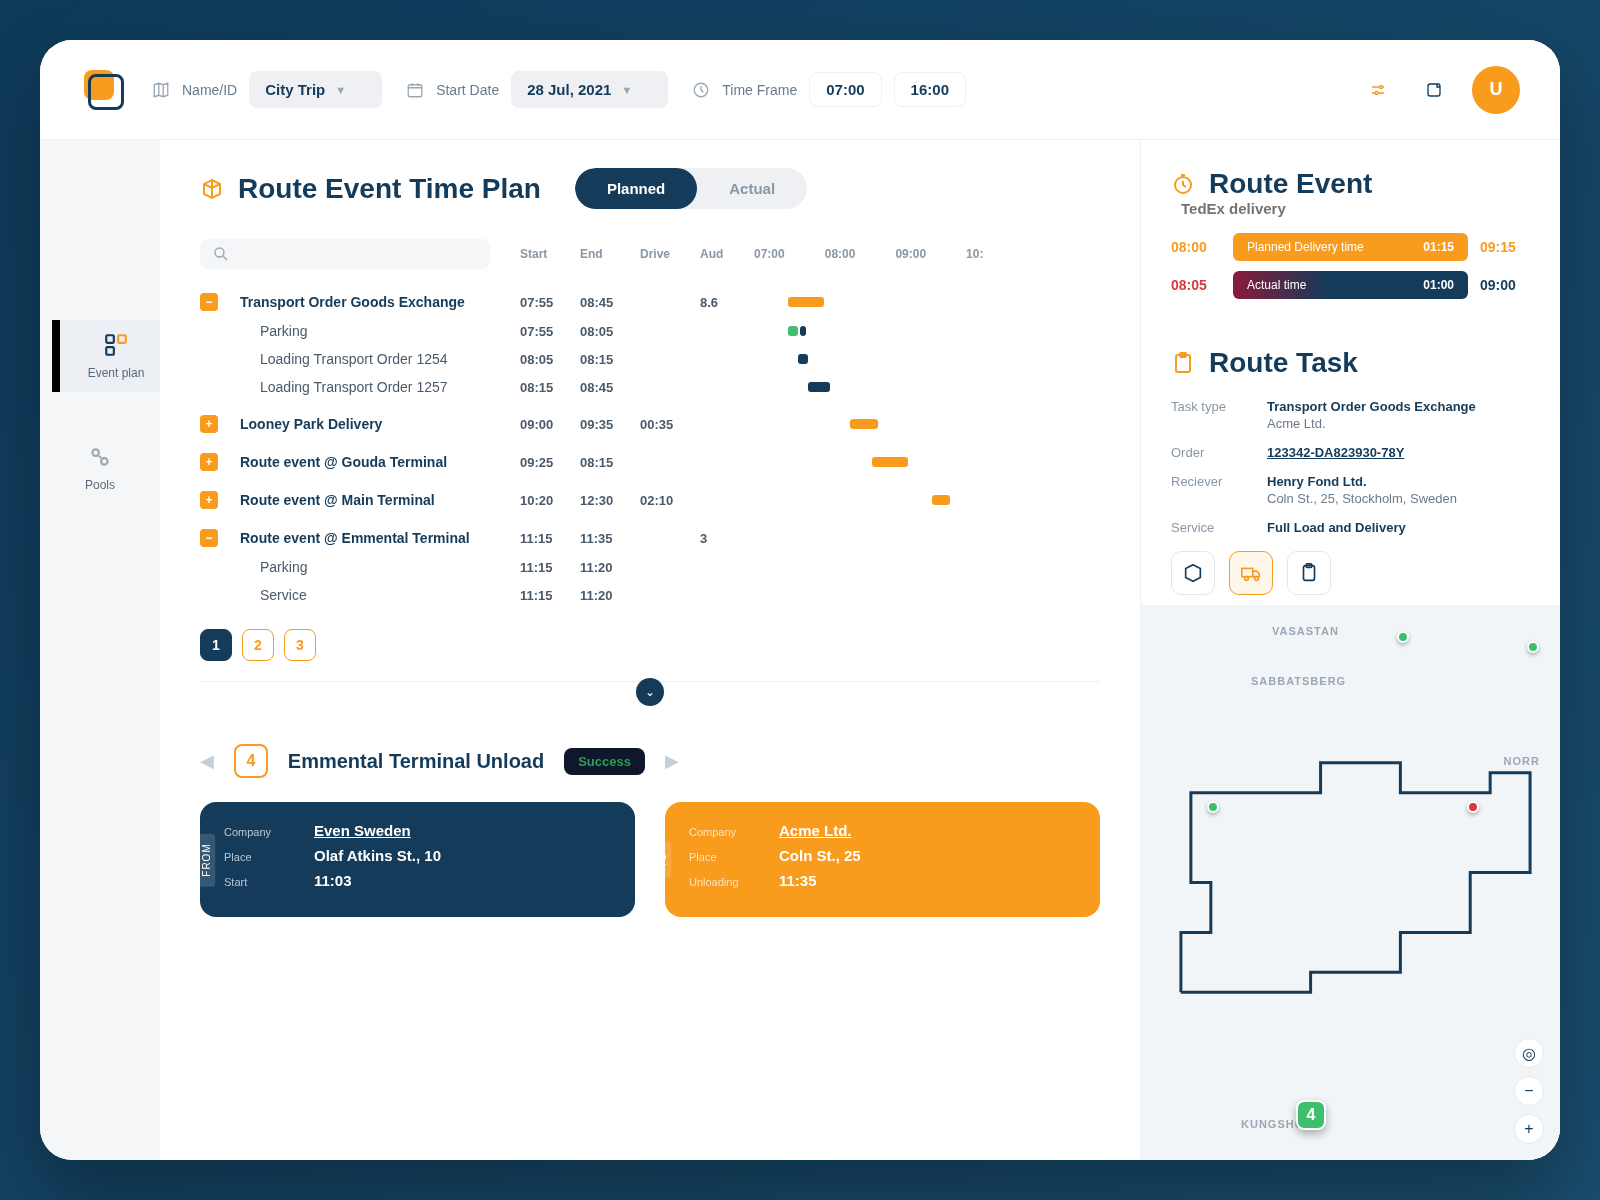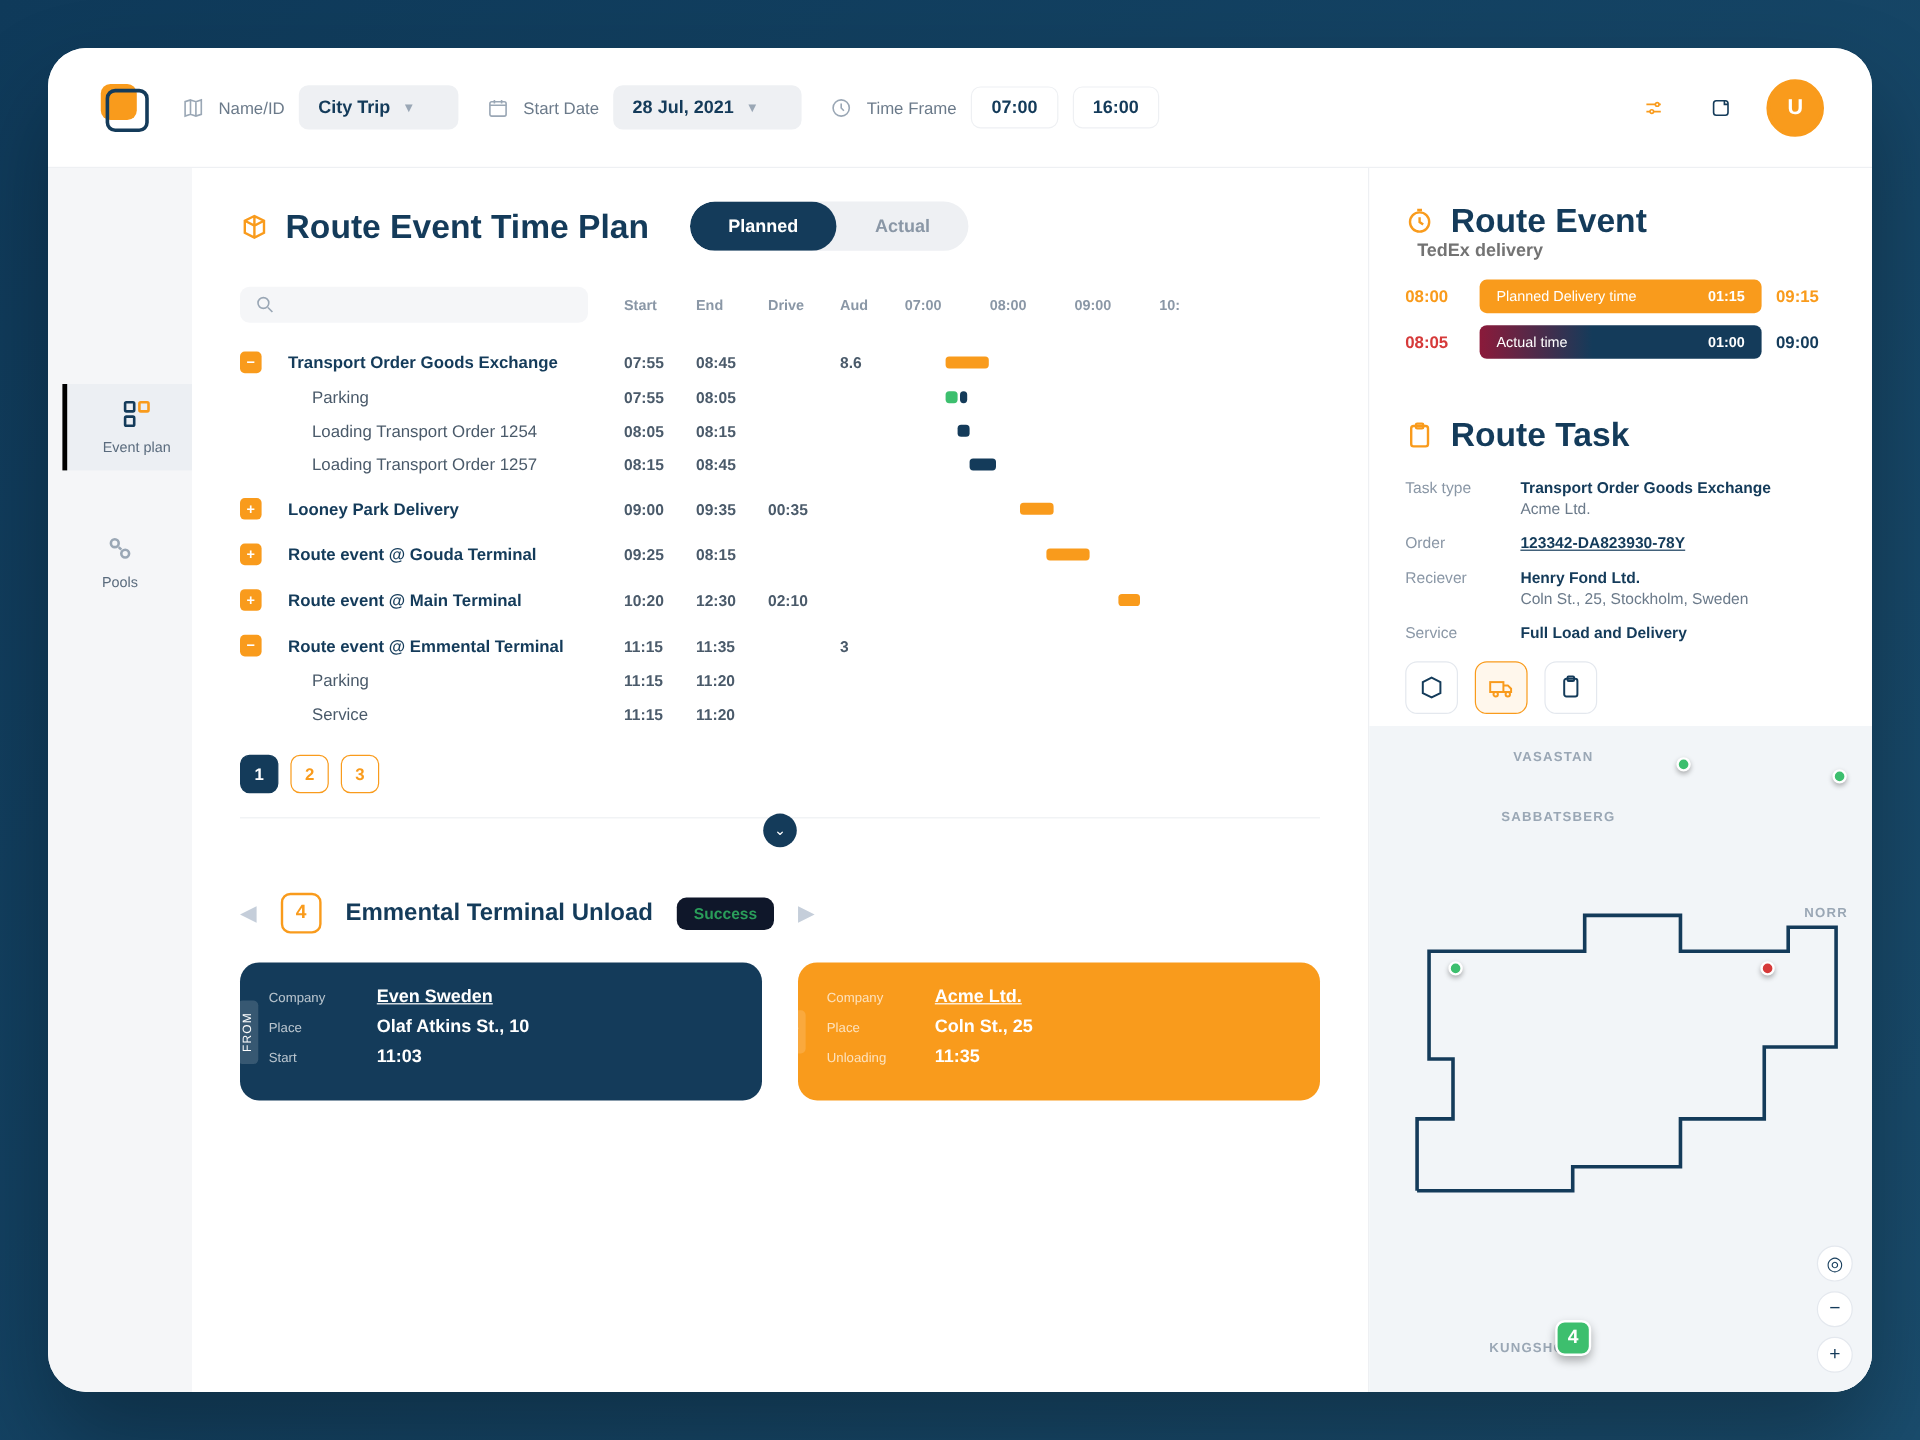--- a/index.html
+++ b/index.html
@@ -35,21 +35,21 @@
 }
 .chev { margin-left:10px; color:#9aa7b5; font-size:11px;}
 .icon-sm { width:18px; height:18px; stroke:#9aa7b5; fill:none; stroke-width:1.8;}
 .time-box { background:#fff; border:1px solid #eef0f3; border-radius:8px; padding:8px 16px; font-size:15px; font-weight:700; color:#143b5a;}
 .topbar-right { margin-left:auto; display:flex; align-items:center; gap:20px;}
 .top-icon-btn { width:36px; height:36px; display:flex; align-items:center; justify-content:center; cursor:pointer;}
 .avatar { width:48px; height:48px; border-radius:50%; border:3px solid #f99b1c; background:#f99b1c; display:flex; align-items:center; justify-content:center; color:#fff; font-weight:700; font-size:18px;}
 .body { flex:1; display:flex; overflow:hidden;}
 .sidebar { width:120px; background:#f5f6f8; display:flex; flex-direction:column; align-items:center; padding-top:180px; gap:40px;}
 .side-item { display:flex; flex-direction:column; align-items:center; gap:8px; cursor:pointer; padding:12px 8px; width:100%;}
-.side-item.active { background:#eceff3; border-left:4px solid #000000;margin-left:24px;}
+.side-item.active { background:#eceff3; border-left:8px solid #000000;margin-left:24px;}
 .side-label { font-size:12px; color:#5a6b7d; font-weight:500;}
 .main { flex:1; background:#fff; display:flex; overflow:hidden;justify-content:space-between;}
 .left-panel { flex:1; display:flex; flex-direction:column; overflow:hidden;}
 .right-panel { width:420px; border-left:1px solid #eef0f3; display:flex; flex-direction:column;}
 .section-head { display:flex; align-items:center; gap:14px; padding:28px 40px 10px;}
 .section-icon { width:24px; height:24px; stroke:#f99b1c; fill:none; stroke-width:2;}
 .section-title { font-size:28px; font-weight:800; color:#143b5a;}
 .tab-pill { margin-left:20px; display:flex; background:#eef0f3; border-radius:30px; overflow:hidden;}
 .tab-pill span { padding:12px 32px; font-size:15px; font-weight:700; cursor:pointer;}
 .tab-pill .on { background:#143b5a; color:#fff; border-radius:30px;}
@@ -464,21 +464,21 @@
                   <rect x="9" y="2" width="6" height="4" rx="1"></rect>
                 </svg>
               </div>
           </div>
         </div>
 
         <div class="map">
           <svg class="route" viewBox="0 0 420 300">
             <path d="M40 260 L40 200 L70 200 L70 150 L50 150 L50 60 L180 60 L180 30 L260 30 L260 60 L350 60 L350 40 L390 40 L390 140 L330 140 L330 200 L260 200 L260 240 L170 240 L170 260 L40 260" fill="none" stroke="#143b5a" stroke-width="3"></path>
           </svg>
-          <span class="map-label" style="top:20px;left:120px">VASASTAN</span>
+          <span class="map-label" style="top:20px;left:131px">VASASTAN</span>
           <span class="map-label" style="top:70px;left:110px">SABBATSBERG</span>
           <span class="map-label" style="top:150px;right:20px">NORR</span>
           <span class="map-label" style="bottom:30px;left:100px">KUNGSHOLM</span>
           <div class="map-pin green" style="top:26px;left:256px"></div>
           <div class="map-pin green" style="top:36px;left:386px"></div>
           <div class="map-pin red" style="top:196px;left:326px"></div>
           <div class="map-pin green" style="top:196px;left:66px"></div>
           <div class="map-marker" style="bottom:30px;left:155px">
               <span>4</span>
             </div>

